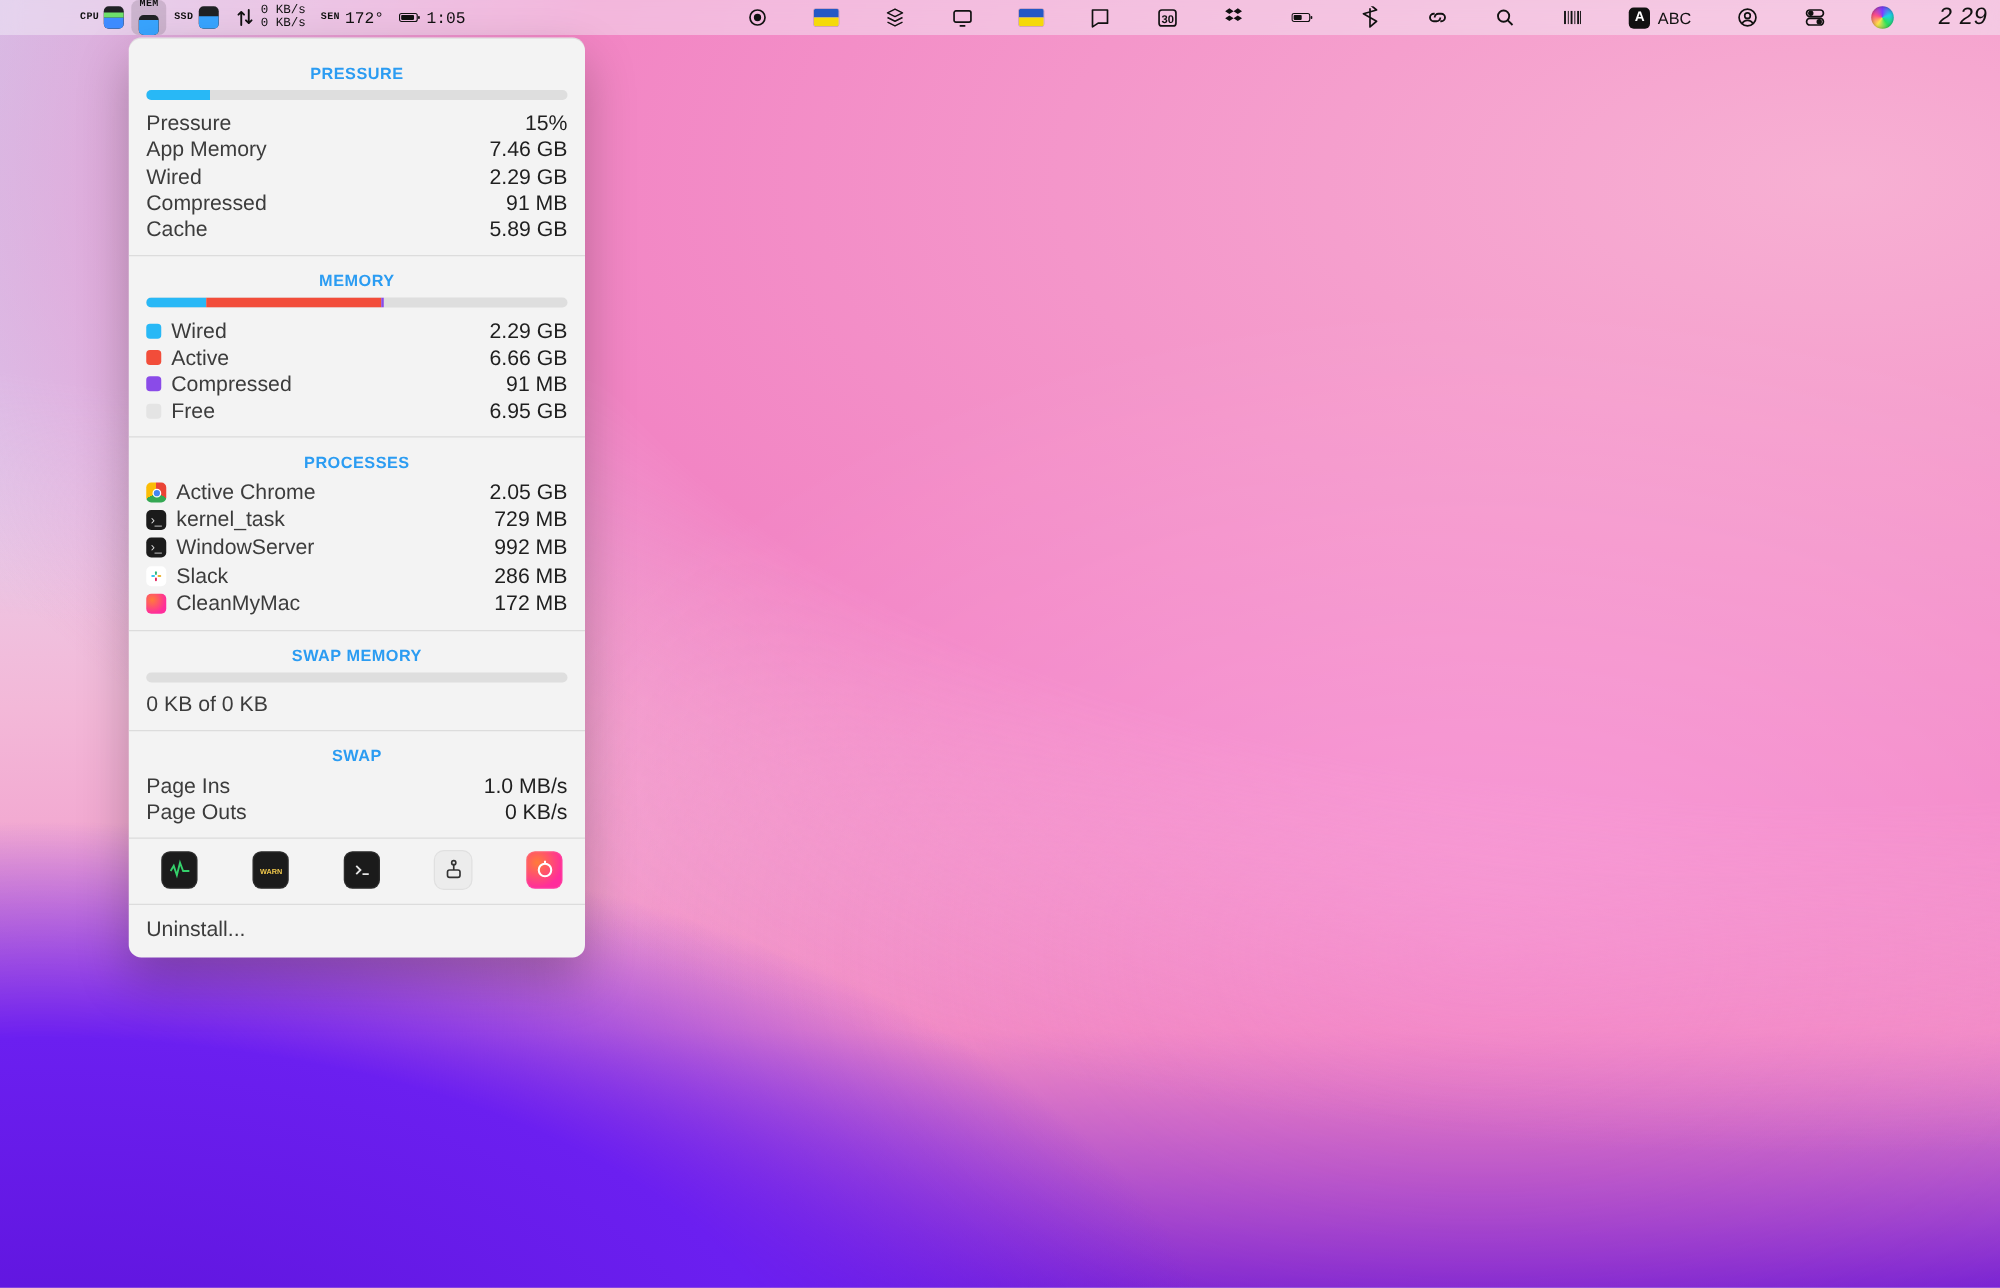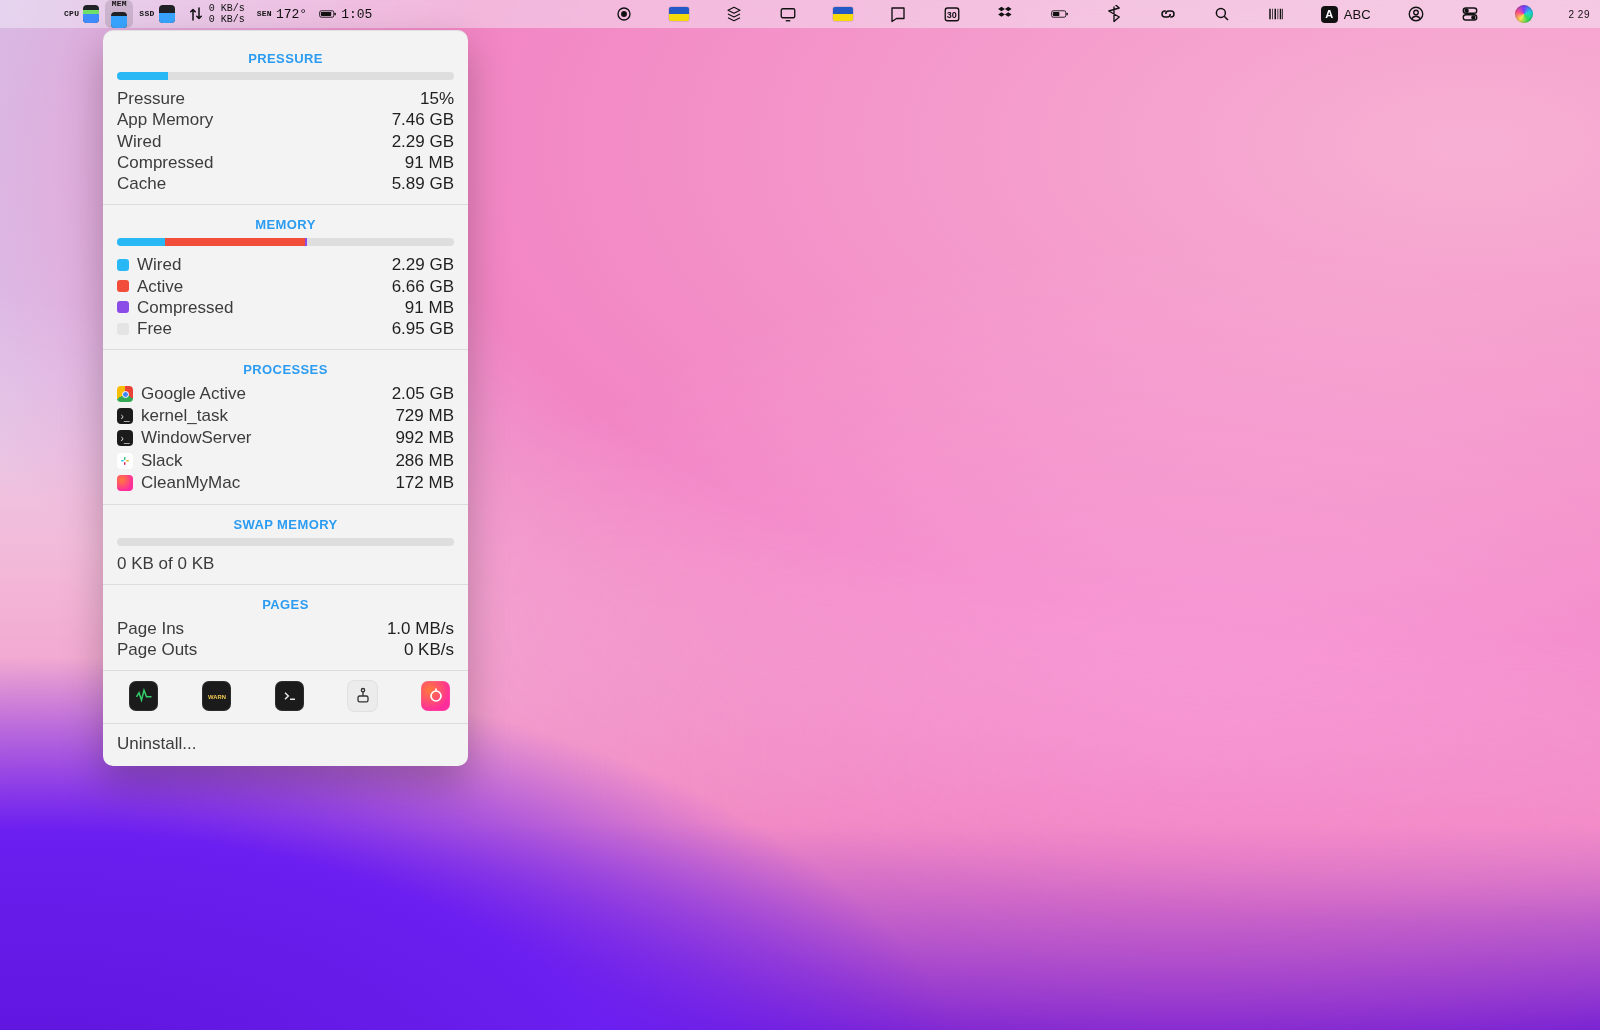--- a/index.html
+++ b/index.html
@@ -85,21 +85,21 @@
   .icon { width: 18px; height: 18px; display: inline-block; }
   .icon svg { width: 100%; height: 100%; display: block; }
 
   .kbd-box {
     width: 17px; height: 17px; border-radius: 4px; background: #111; color: #fff;
     display: flex; align-items: center; justify-content: center; font-size: 11px; font-weight: 600;
   }
 
   .net-stack { font-size: 10px; line-height: 11px; }
 
-  .clock { font-size: 10px; font-weight: 500; letter-spacing: .5px; }
+  .clock { font-size: 19px; font-weight: 500; letter-spacing: .5px; font-style: italic; }
 
   
   .panel {
     position: absolute;
     left: var(--panel-x);
     top: calc(var(--menubar-h) + 2px);
     width: var(--panel-w);
     background: var(--panel-bg);
     border-radius: 10px;
     box-shadow: 0 18px 40px rgba(0,0,0,.25), 0 1px 0 rgba(0,0,0,.08) inset;
@@ -416,21 +416,21 @@
   </div>
   <div class="divider"></div>
 
   <div class="section" style="padding-top:8px">
     <div class="section-title">PROCESSES</div>
     <div id="process-rows">
         <div class="proc-row">
           <span class="appicon" style="background:conic-gradient(#ea4335 0 33%,#34a853 33% 66%,#fbbc05 66% 100%);">
             <span style="width:7px;height:7px;border-radius:50%;background:#4285f4;border:1.5px solid #fff;display:block"></span>
           </span>
-          <span class="name">Google Active</span>
+          <span class="name">Active Chrome</span>
           <span class="val">2.05 GB</span>
         </div>
         <div class="proc-row">
           <span class="appicon" style="background:#1b1b1b;color:#ddd">›_</span>
           <span class="name">kernel_task</span>
           <span class="val">729 MB</span>
         </div>
         <div class="proc-row">
           <span class="appicon" style="background:#1b1b1b;color:#ddd">›_</span>
           <span class="name">WindowServer</span>
@@ -458,21 +458,21 @@
   <div class="divider"></div>
 
   <div class="section" style="padding-top:8px">
     <div class="section-title">SWAP MEMORY</div>
     <div class="bar"></div>
     <div class="swap-text">0 KB of 0 KB</div>
   </div>
   <div class="divider"></div>
 
   <div class="section" style="padding-top:8px">
-    <div class="section-title">PAGES</div>
+    <div class="section-title">SWAP</div>
     <div id="pages-rows">
         <div class="kv-row">
           <span class="k">Page Ins</span>
           <span class="v">1.0 MB/s</span>
         </div>
         <div class="kv-row">
           <span class="k">Page Outs</span>
           <span class="v">0 KB/s</span>
         </div>
       </div>

